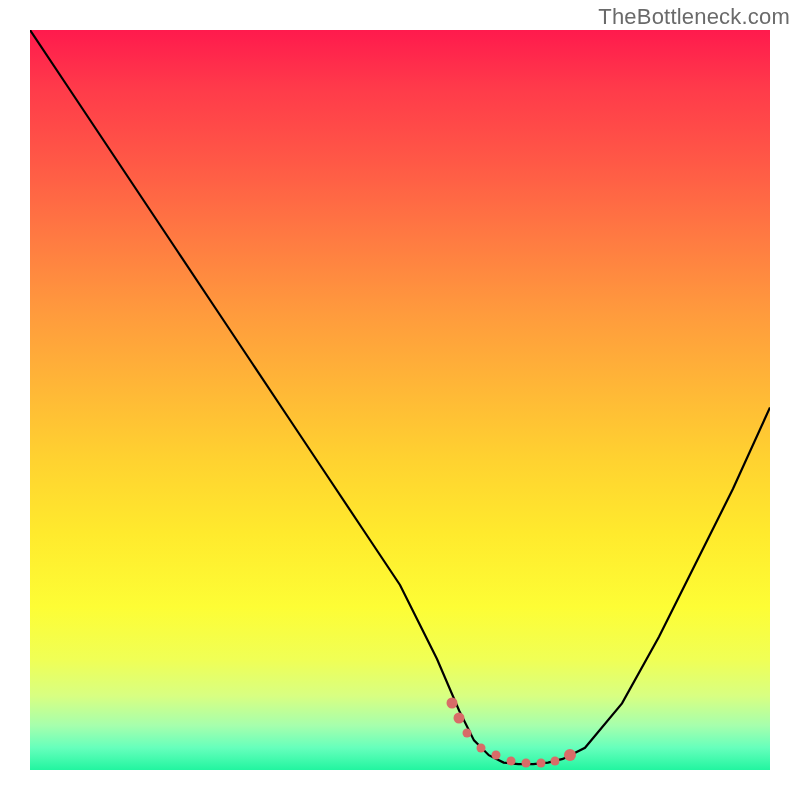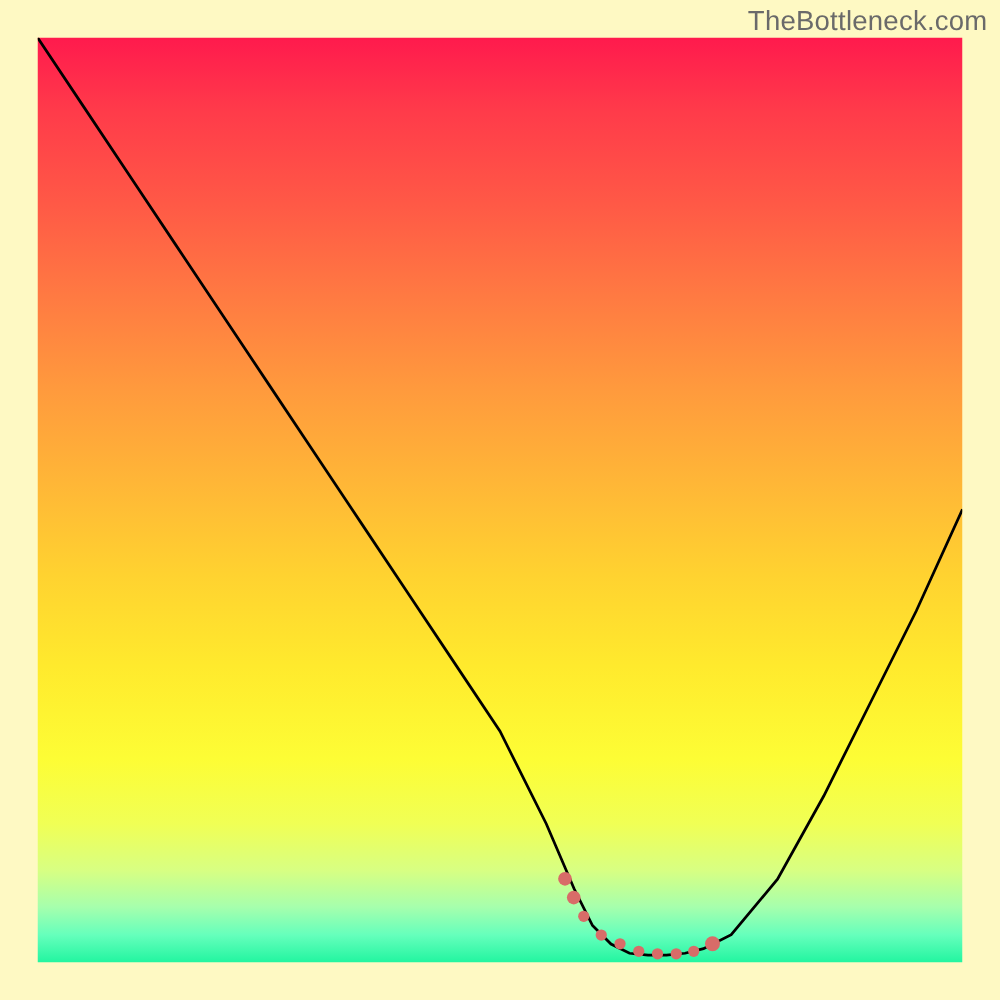--- a/index.html
+++ b/index.html
@@ -8,21 +8,21 @@
     background: #000;
     width: 800px;
     height: 800px;
     overflow: hidden;
     font-family: Arial, Helvetica, sans-serif;
   }
   .frame {
     position: relative;
     width: 800px;
     height: 800px;
-    background: #fef9c3;
+    background: #ffffff;
   }
   .watermark {
     position: absolute;
     top: 4px;
     right: 10px;
     color: #6a6a6a;
     font-size: 22px;
     font-weight: 500;
     letter-spacing: 0.2px;
     z-index: 10;

